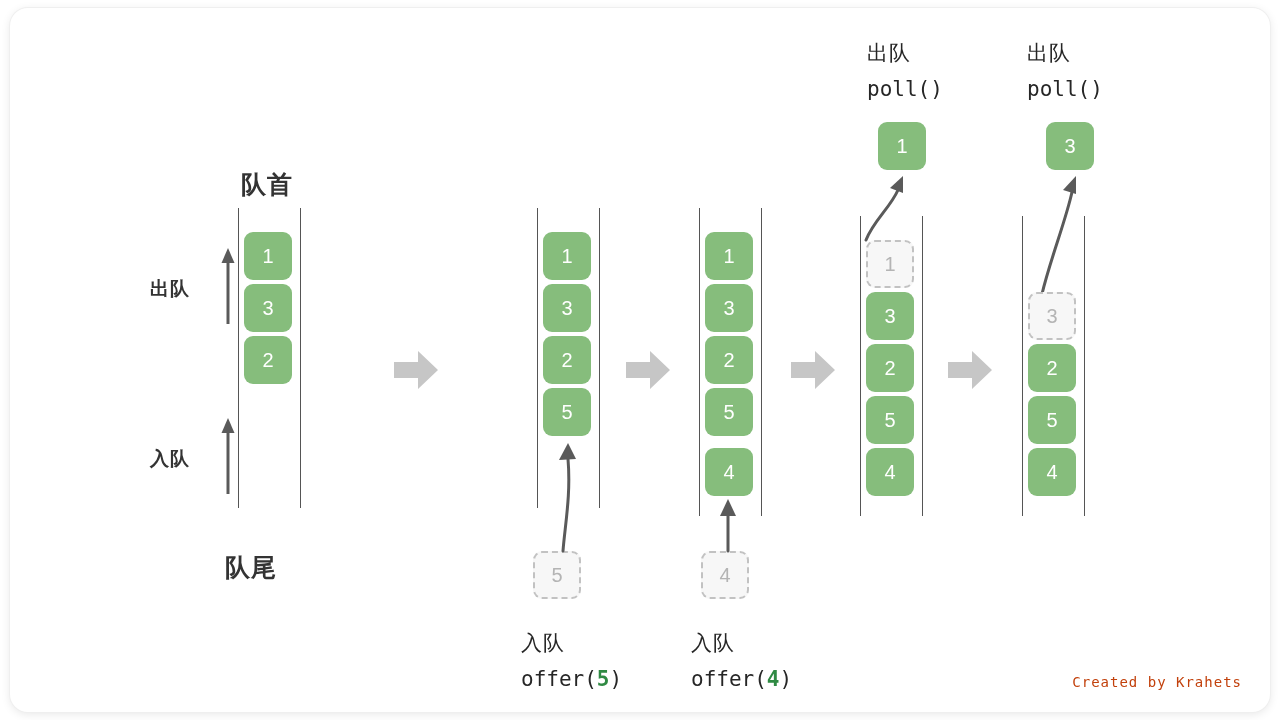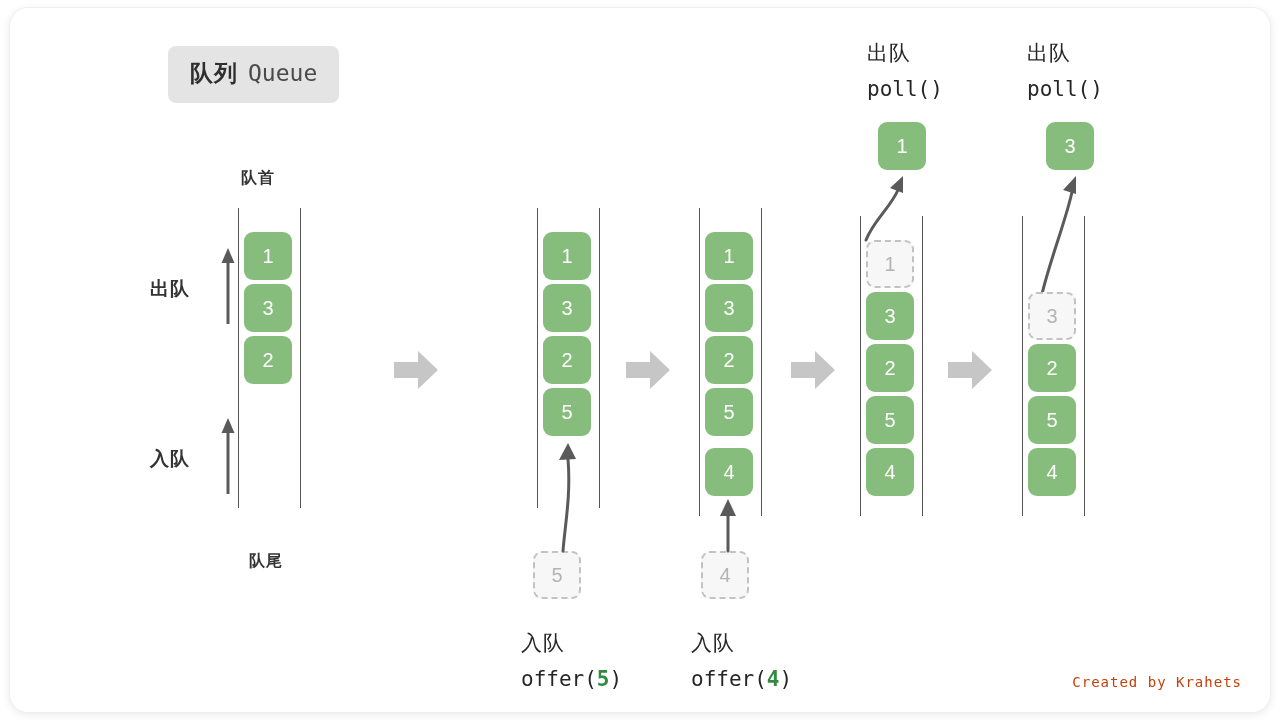--- a/index.html
+++ b/index.html
@@ -32,21 +32,21 @@
     font-size:23px;font-weight:bold;color:#2f2f2f;
     letter-spacing:1px;
   }
   #title-badge .en{
     font-family:"DejaVu Sans Mono","Liberation Mono",monospace;
     font-size:23px;color:#4a4a4a;margin-left:10px;
   }
 
   
   .hdr-label{
-    font-size:16px;font-weight:bold;color:#333;
+    font-size:25px;font-weight:bold;color:#333;
     letter-spacing:1px;white-space:nowrap;
   }
   .side-label{
     font-size:19px;font-weight:bold;color:#333;
     letter-spacing:1px;white-space:nowrap;
   }
   .op-label{
     white-space:nowrap;line-height:36px;
   }
   .op-label .cn{
@@ -95,27 +95,24 @@
     font-size:14px;color:#c2410c;letter-spacing:1px;
     white-space:nowrap;
   }
   svg{display:block;overflow:visible;}
 </style>
 </head>
 <body>
 
 <div id="card">
 
-  <div class="abs" id="title-badge">
-    <span class="cn">队列</span><span class="en">Queue</span>
-  </div>
 
   <div class="abs hdr-label" style="left:231px;top:160px;">队首</div>
 
-  <div class="abs hdr-label" style="left:239px;top:543px;text-align:center;">队尾</div>
+  <div class="abs hdr-label" style="left:215px;top:543px;text-align:center;">队尾</div>
 
   <div class="abs side-label" style="left:140px;top:268px;">出队</div>
   <svg class="abs" style="left:208px;top:238px;" width="20" height="78">
     <line x1="10" y1="78" x2="10" y2="16" stroke="#5a5a5a" stroke-width="3"></line>
     <polygon points="10,2 3.5,17 16.5,17" fill="#5a5a5a"></polygon>
   </svg>
 
   <div class="abs side-label" style="left:140px;top:438px;">入队</div>
   <svg class="abs" style="left:208px;top:408px;" width="20" height="78">
     <line x1="10" y1="78" x2="10" y2="16" stroke="#5a5a5a" stroke-width="3"></line>

